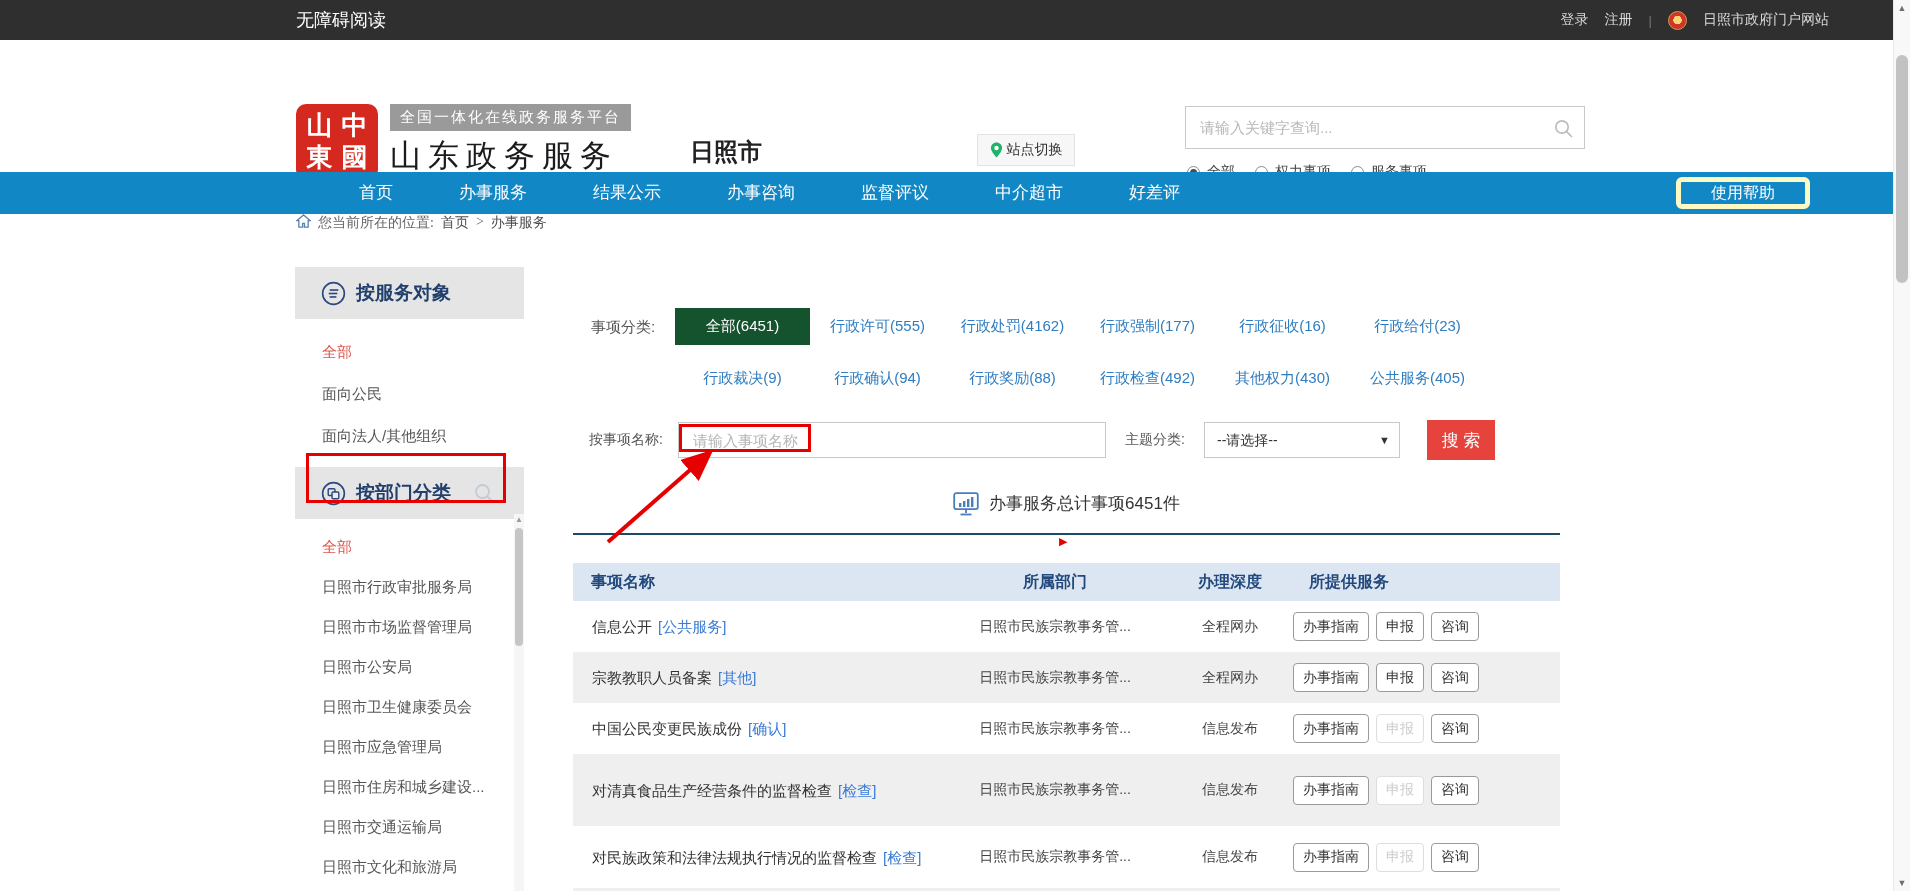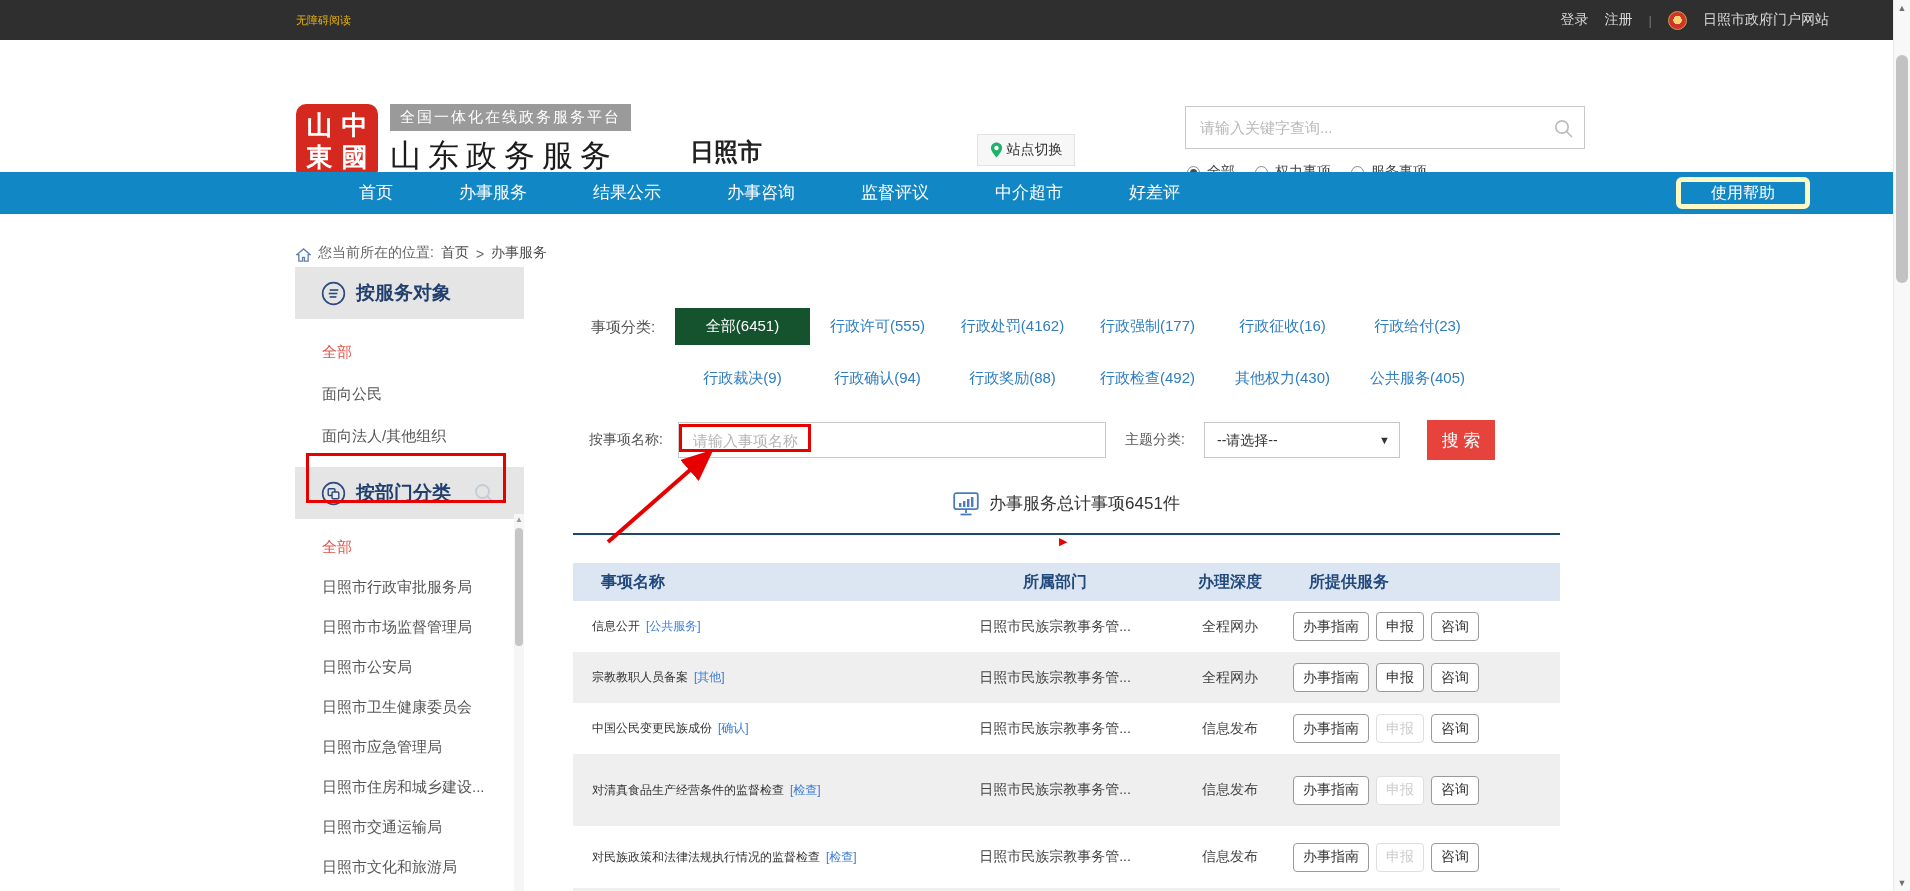--- a/index.html
+++ b/index.html
@@ -2,21 +2,21 @@
 <html><head>
 <meta charset="utf-8">
 <style>
   * { margin:0; padding:0; box-sizing:border-box; }
   html,body { background:#fff; }
   body { font-family:"Liberation Sans","DejaVu Sans",sans-serif; }
   #page { position:relative; width:1910px; height:891px; background:#fff; overflow:hidden; }
 
   
   .topbar { position:absolute; left:0; top:0; width:1893px; height:40px; background:#2f2f2f; }
-  .topbar .access { position:absolute; left:296px; top:0; line-height:40px; font-size:11px; color:#eab308; }
+  .topbar .access { position:absolute; left:296px; top:0; line-height:40px; font-size:18px; color:#ffffff; }
   .topbar .right { position:absolute; right:64px; top:0; height:40px; display:flex; align-items:center; gap:16px; }
   .topbar .right a { color:#d8d8d8; font-size:14px; text-decoration:none; }
   .topbar .sep { color:#777; font-size:13px; }
   .emblem { width:19px; height:19px; border-radius:50%; background:radial-gradient(circle at 50% 48%, #f7d774 0 34%, #d2342a 35% 100%); border:1px solid #caa23e; display:inline-block; }
   .topbar .portal { color:#ececec; font-size:14px; }
 
   
   .header { position:absolute; left:0; top:40px; width:1893px; height:132px; background:#fff; }
   .logo { position:absolute; left:296px; top:64px; display:flex; }
   .seal { width:82px; height:76px; background:#d5281e; border-radius:10px; display:grid; grid-template-columns:1fr 1fr; padding:6px; }
@@ -36,21 +36,21 @@
   .radio.checked { display:flex; align-items:center; justify-content:center; }
   .radio.checked::after { content:''; width:7px; height:7px; border-radius:50%; background:#4d4d4d; }
 
   
   .nav { position:absolute; left:0; top:172px; width:1893px; height:42px; background:#1187c5; }
   .nav-items { display:flex; margin-left:326px; }
   .nav-items a { color:#fff; font-size:17px; line-height:42px; padding:0 33px; text-decoration:none; }
   .help-btn { position:absolute; left:1676px; top:5px; width:134px; height:32px; border:5px solid #fef9c3; border-radius:6px; color:#fff; font-size:16px; display:flex; align-items:center; justify-content:center; cursor:pointer; }
 
   
-  .crumb { position:absolute; left:296px; top:214px; height:48px; display:flex; align-items:flex-end; gap:7px; font-size:14px; color:#666; }
+  .crumb { position:absolute; left:296px; top:214px; height:48px; display:flex; align-items:flex-start; gap:7px; font-size:14px; color:#666;font-family:Liberation Serif, serif; }
   .crumb a { color:#4d4d4d; text-decoration:none; }
 
   
   .sidebar { position:absolute; left:295px; top:267px; width:229px; height:624px; }
   .side-header { height:52px; background:#e5e5e5; display:flex; align-items:center; padding-left:26px; gap:10px; }
   .side-header .title { font-size:19px; font-weight:bold; color:#21406e; }
   .side-items { padding:12px 0 10px 0; }
   .side-items a { display:block; height:42px; line-height:42px; padding-left:27px; font-size:15px; color:#555; text-decoration:none; }
   .side-items a.active { color:#e0544a; }
   .dept-header { position:relative; margin-top:0; }
@@ -83,30 +83,30 @@
   .search-btn { position:absolute; left:854px; top:153px; width:68px; height:40px; background:#e7433d; color:#fff; font-size:17px; display:flex; align-items:center; justify-content:center; border:none; cursor:pointer; font-family:inherit; }
   .anno-arrow { position:absolute; left:25px; top:175px; z-index:6; pointer-events:none; }
 
   .stats { position:absolute; left:0; top:225px; width:100%; display:flex; align-items:flex-start; justify-content:center; gap:10px; }
   .stats .txt { font-size:17px; color:#333; }
   .divider { position:absolute; left:0; top:266px; width:100%; height:2px; background:#1b4a66; }
   .red-tri { position:absolute; left:486px; top:268px; font-size:11px; color:#e60000; }
 
   .thead { position:absolute; left:0; top:296px; width:100%; height:38px; background:#dce6f3; display:grid; grid-template-columns:362px 240px 110px 1fr; align-items:center; }
   .thead .h { font-size:16px; font-weight:bold; color:#23497c; }
-  .thead .h1 { padding-left:28px; }
+  .thead .h1 { padding-left:18px; }
   .thead .h2,.thead .h3 { text-align:center; }
   .thead .h4 { padding-left:24px; }
 
   .tbody { position:absolute; left:0; top:334px; width:100%; }
   .trow { display:grid; grid-template-columns:362px 240px 110px 1fr; align-items:center; }
   .trow.gray { background:#efefef; }
   .trow.h51 { height:51px; } .trow.h72 { height:72px; } .trow.h62 { height:62px; }
   .cell-name { padding-left:19px; }
-  .cell-name .nm { width:238px; font-size:12px; color:#333; line-height:27px; }
+  .cell-name .nm { width:238px; font-size:15px; color:#333; line-height:27px; }
   .cell-name .tag { color:#3a7bd5; margin-left:6px; white-space:nowrap; }
   .cell-dept { text-align:center; font-size:14px; color:#444; }
   .cell-depth { text-align:center; font-size:14px; color:#444; }
   .cell-svc { display:flex; align-items:center; gap:7px; padding-left:8px; }
   .btn-svc { height:29px; padding:0 9px; background:#fff; border:1px solid #9a9a9a; border-radius:4px; font-size:14px; color:#333; display:flex; align-items:center; cursor:pointer; font-family:inherit; }
   .btn-svc.disabled { border-color:#dedede; color:#ccc; cursor:default; }
   .next-row-strip { height:3px; background:#efefef; }
 
   
   .page-scroll { position:absolute; right:0; top:0; width:17px; height:891px; background:#f8f8f8; border-left:1px solid #e9e9e9; }

